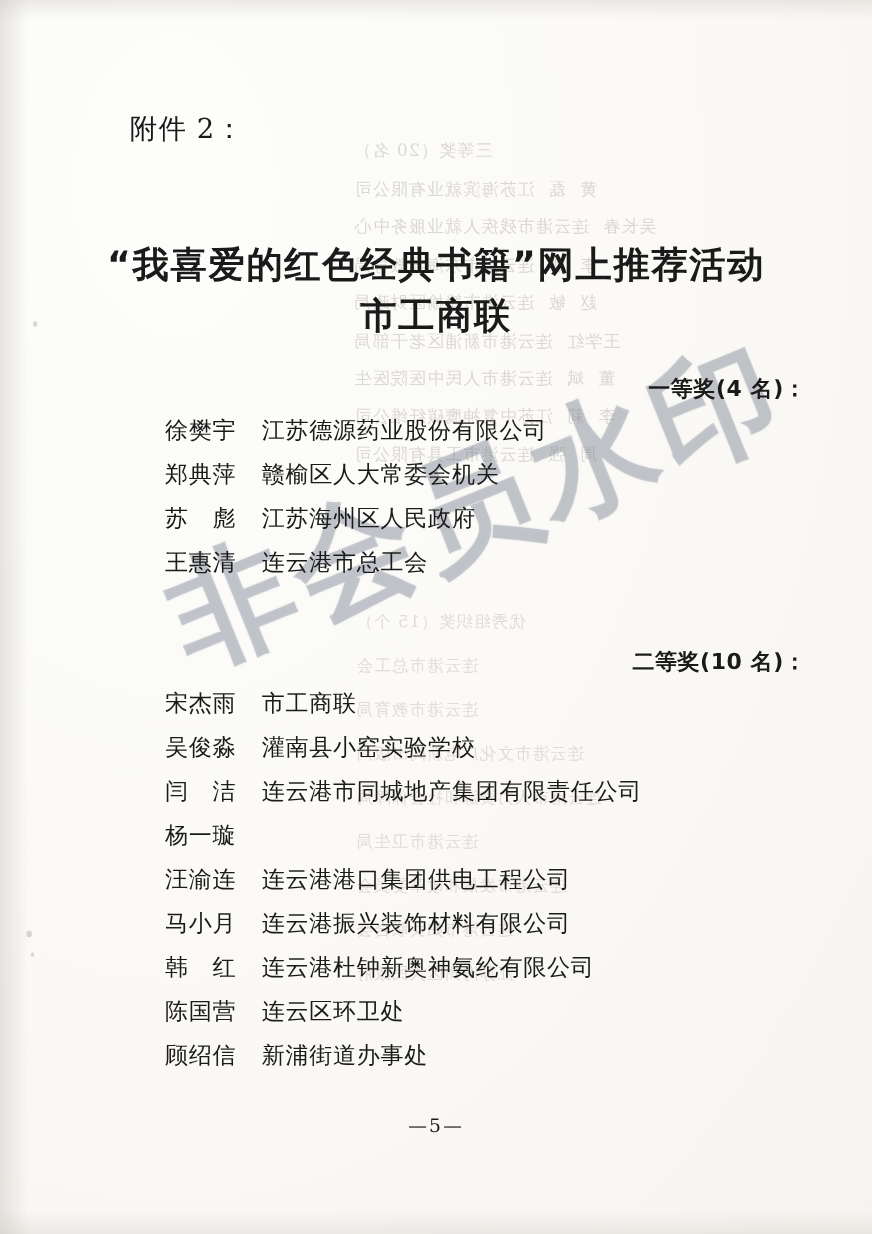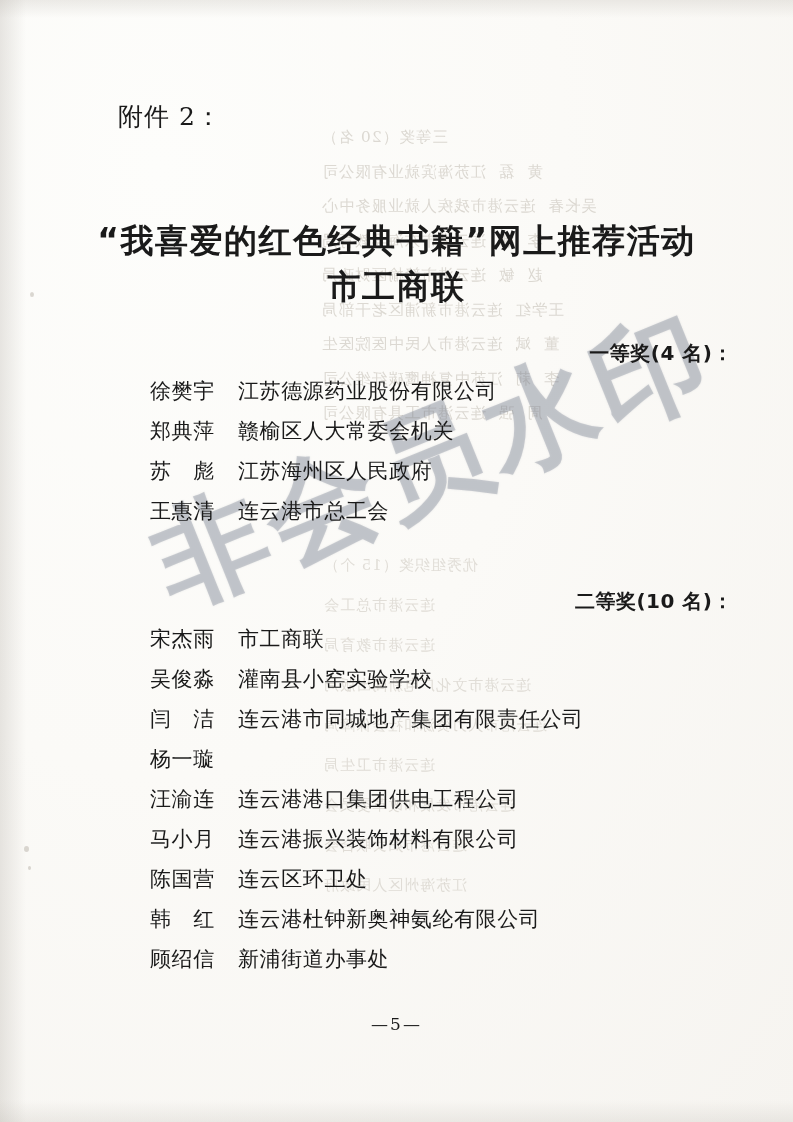--- a/index.html
+++ b/index.html
@@ -267,26 +267,26 @@
         </li>
         <li class="winner-row">
           <span class="winner-name">汪渝连</span>
           <span class="winner-org">连云港港口集团供电工程公司</span>
         </li>
         <li class="winner-row">
           <span class="winner-name">马小月</span>
           <span class="winner-org">连云港振兴装饰材料有限公司</span>
         </li>
         <li class="winner-row">
+          <span class="winner-name">韩　红</span>
+          <span class="winner-org">连云港杜钟新奥神氨纶有限公司</span>
+        </li>
+        <li class="winner-row">
           <span class="winner-name">陈国营</span>
           <span class="winner-org">连云区环卫处</span>
-        </li>
-        <li class="winner-row">
-          <span class="winner-name">韩　红</span>
-          <span class="winner-org">连云港杜钟新奥神氨纶有限公司</span>
         </li>
         <li class="winner-row">
           <span class="winner-name">顾绍信</span>
           <span class="winner-org">新浦街道办事处</span>
         </li>
       </ul>
     </div>
 
     <div class="page-number">—5—</div>
   </div>

